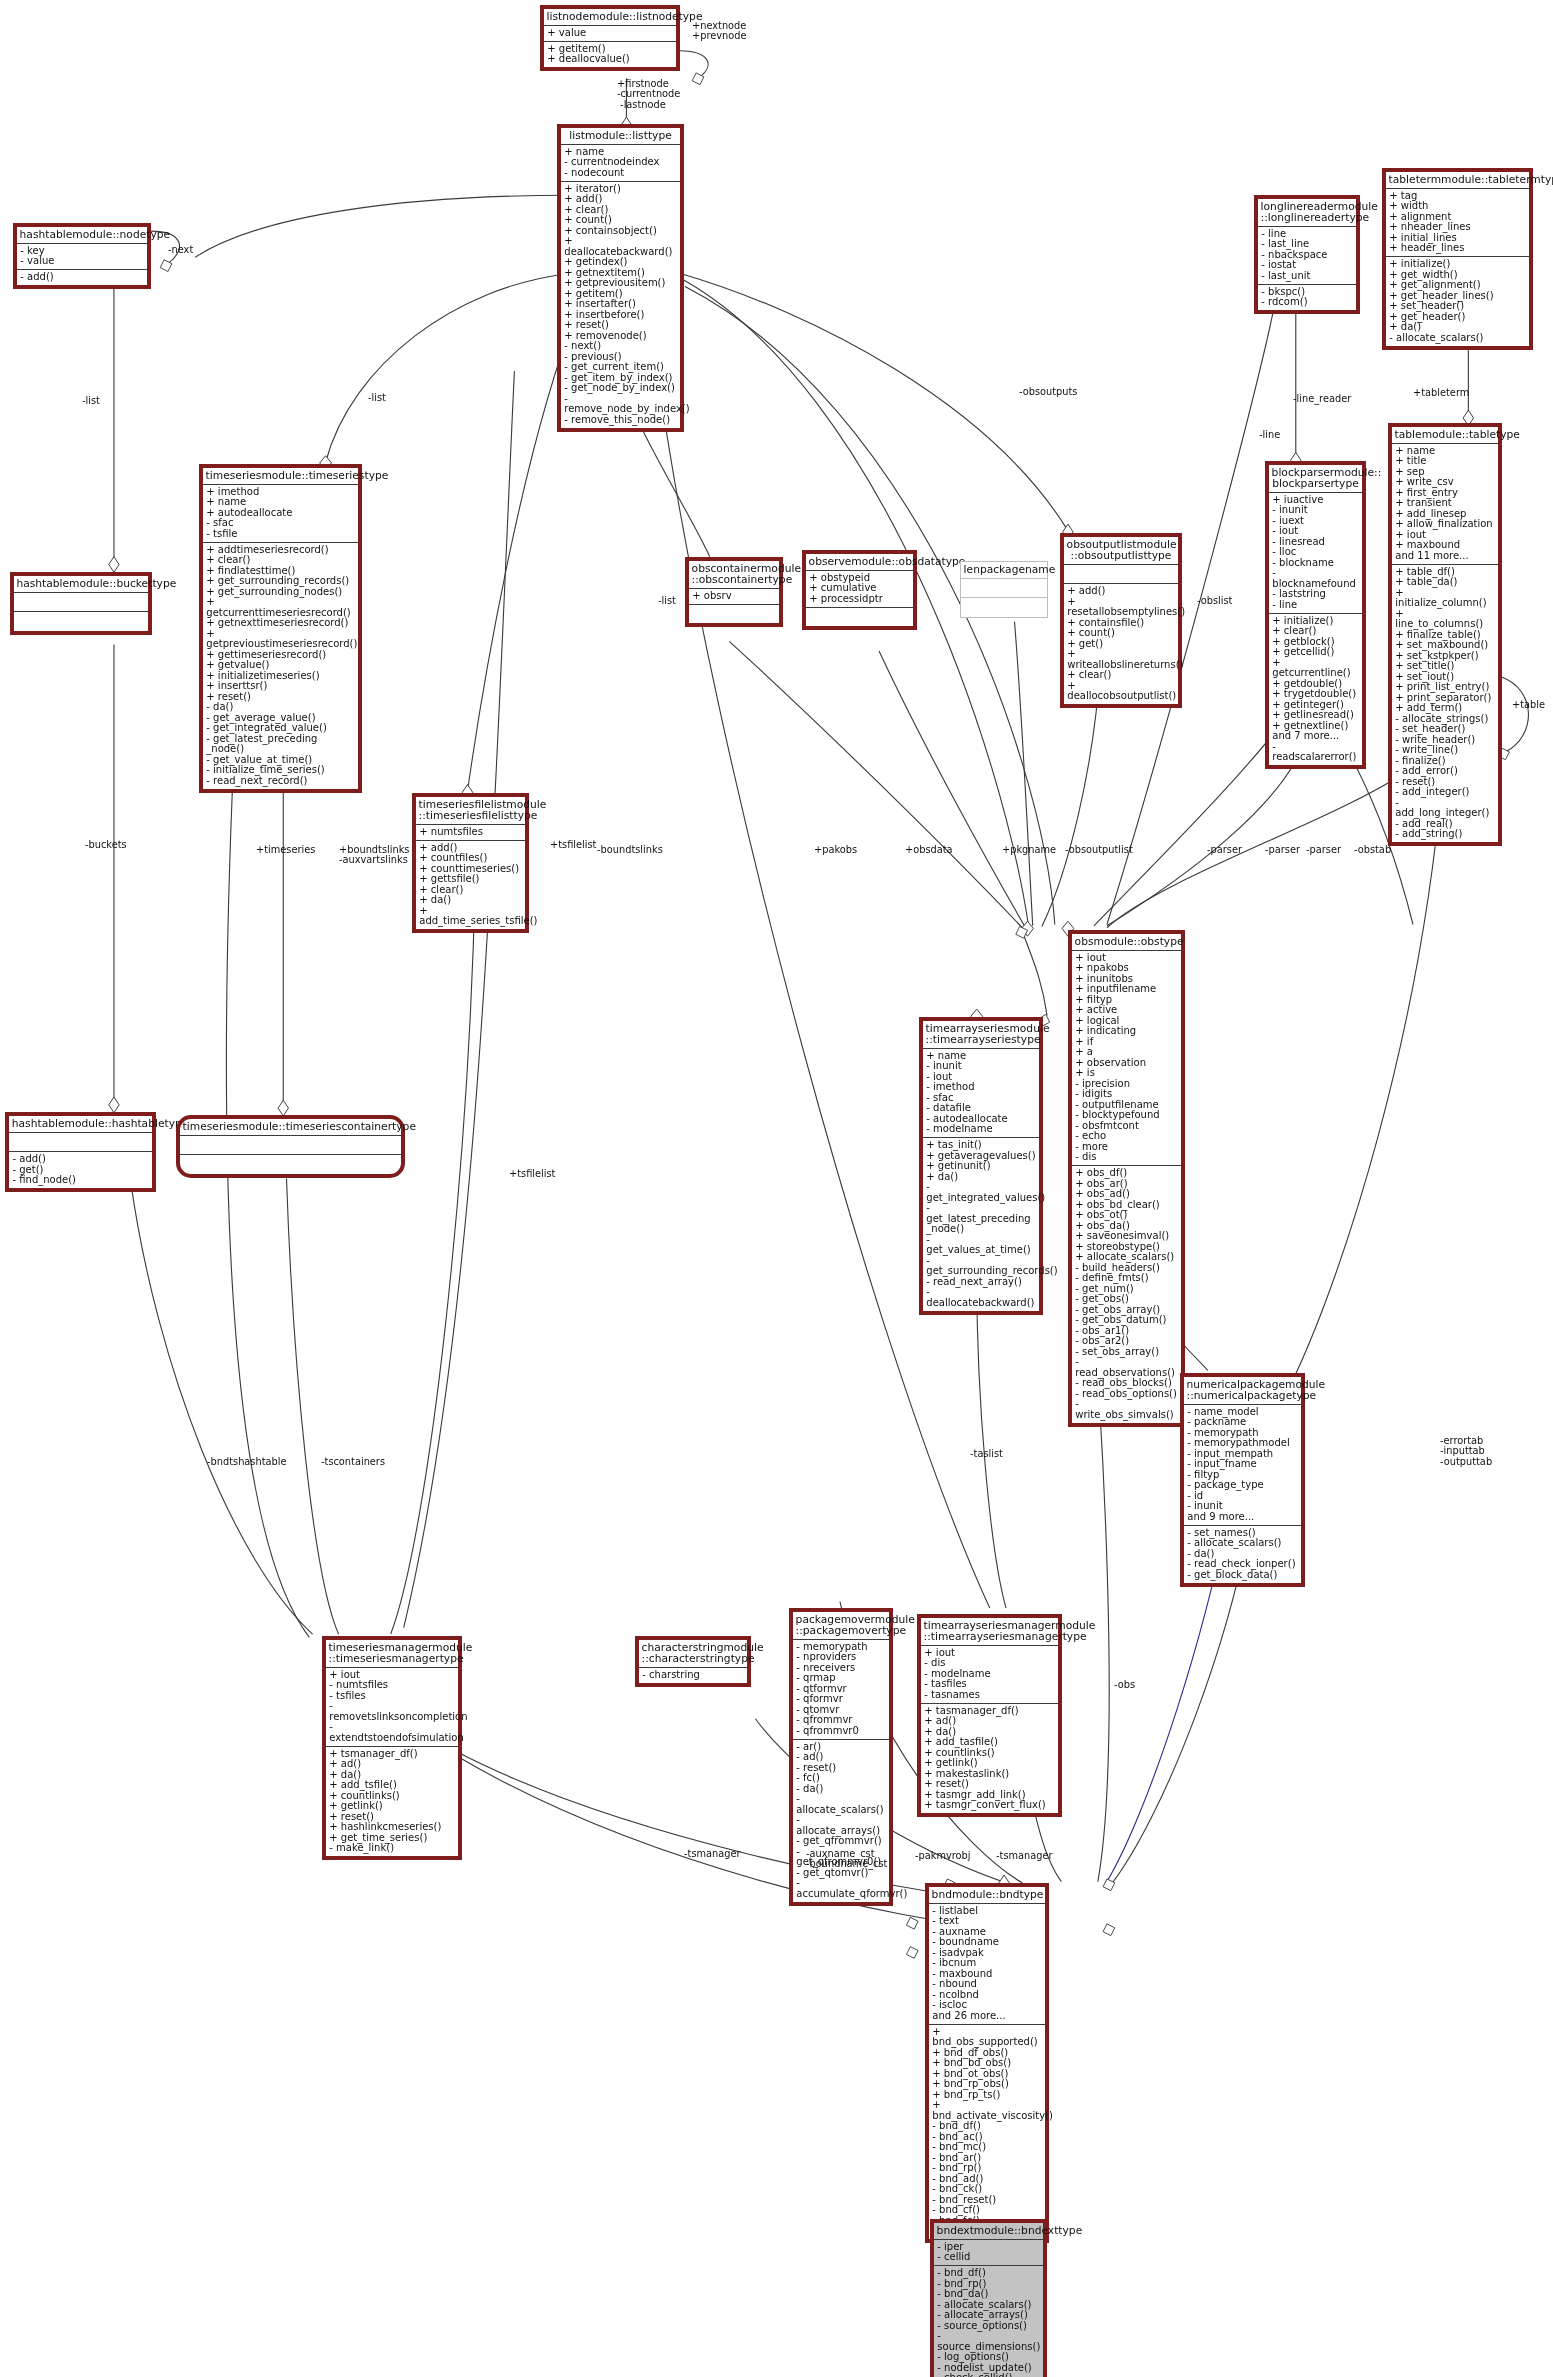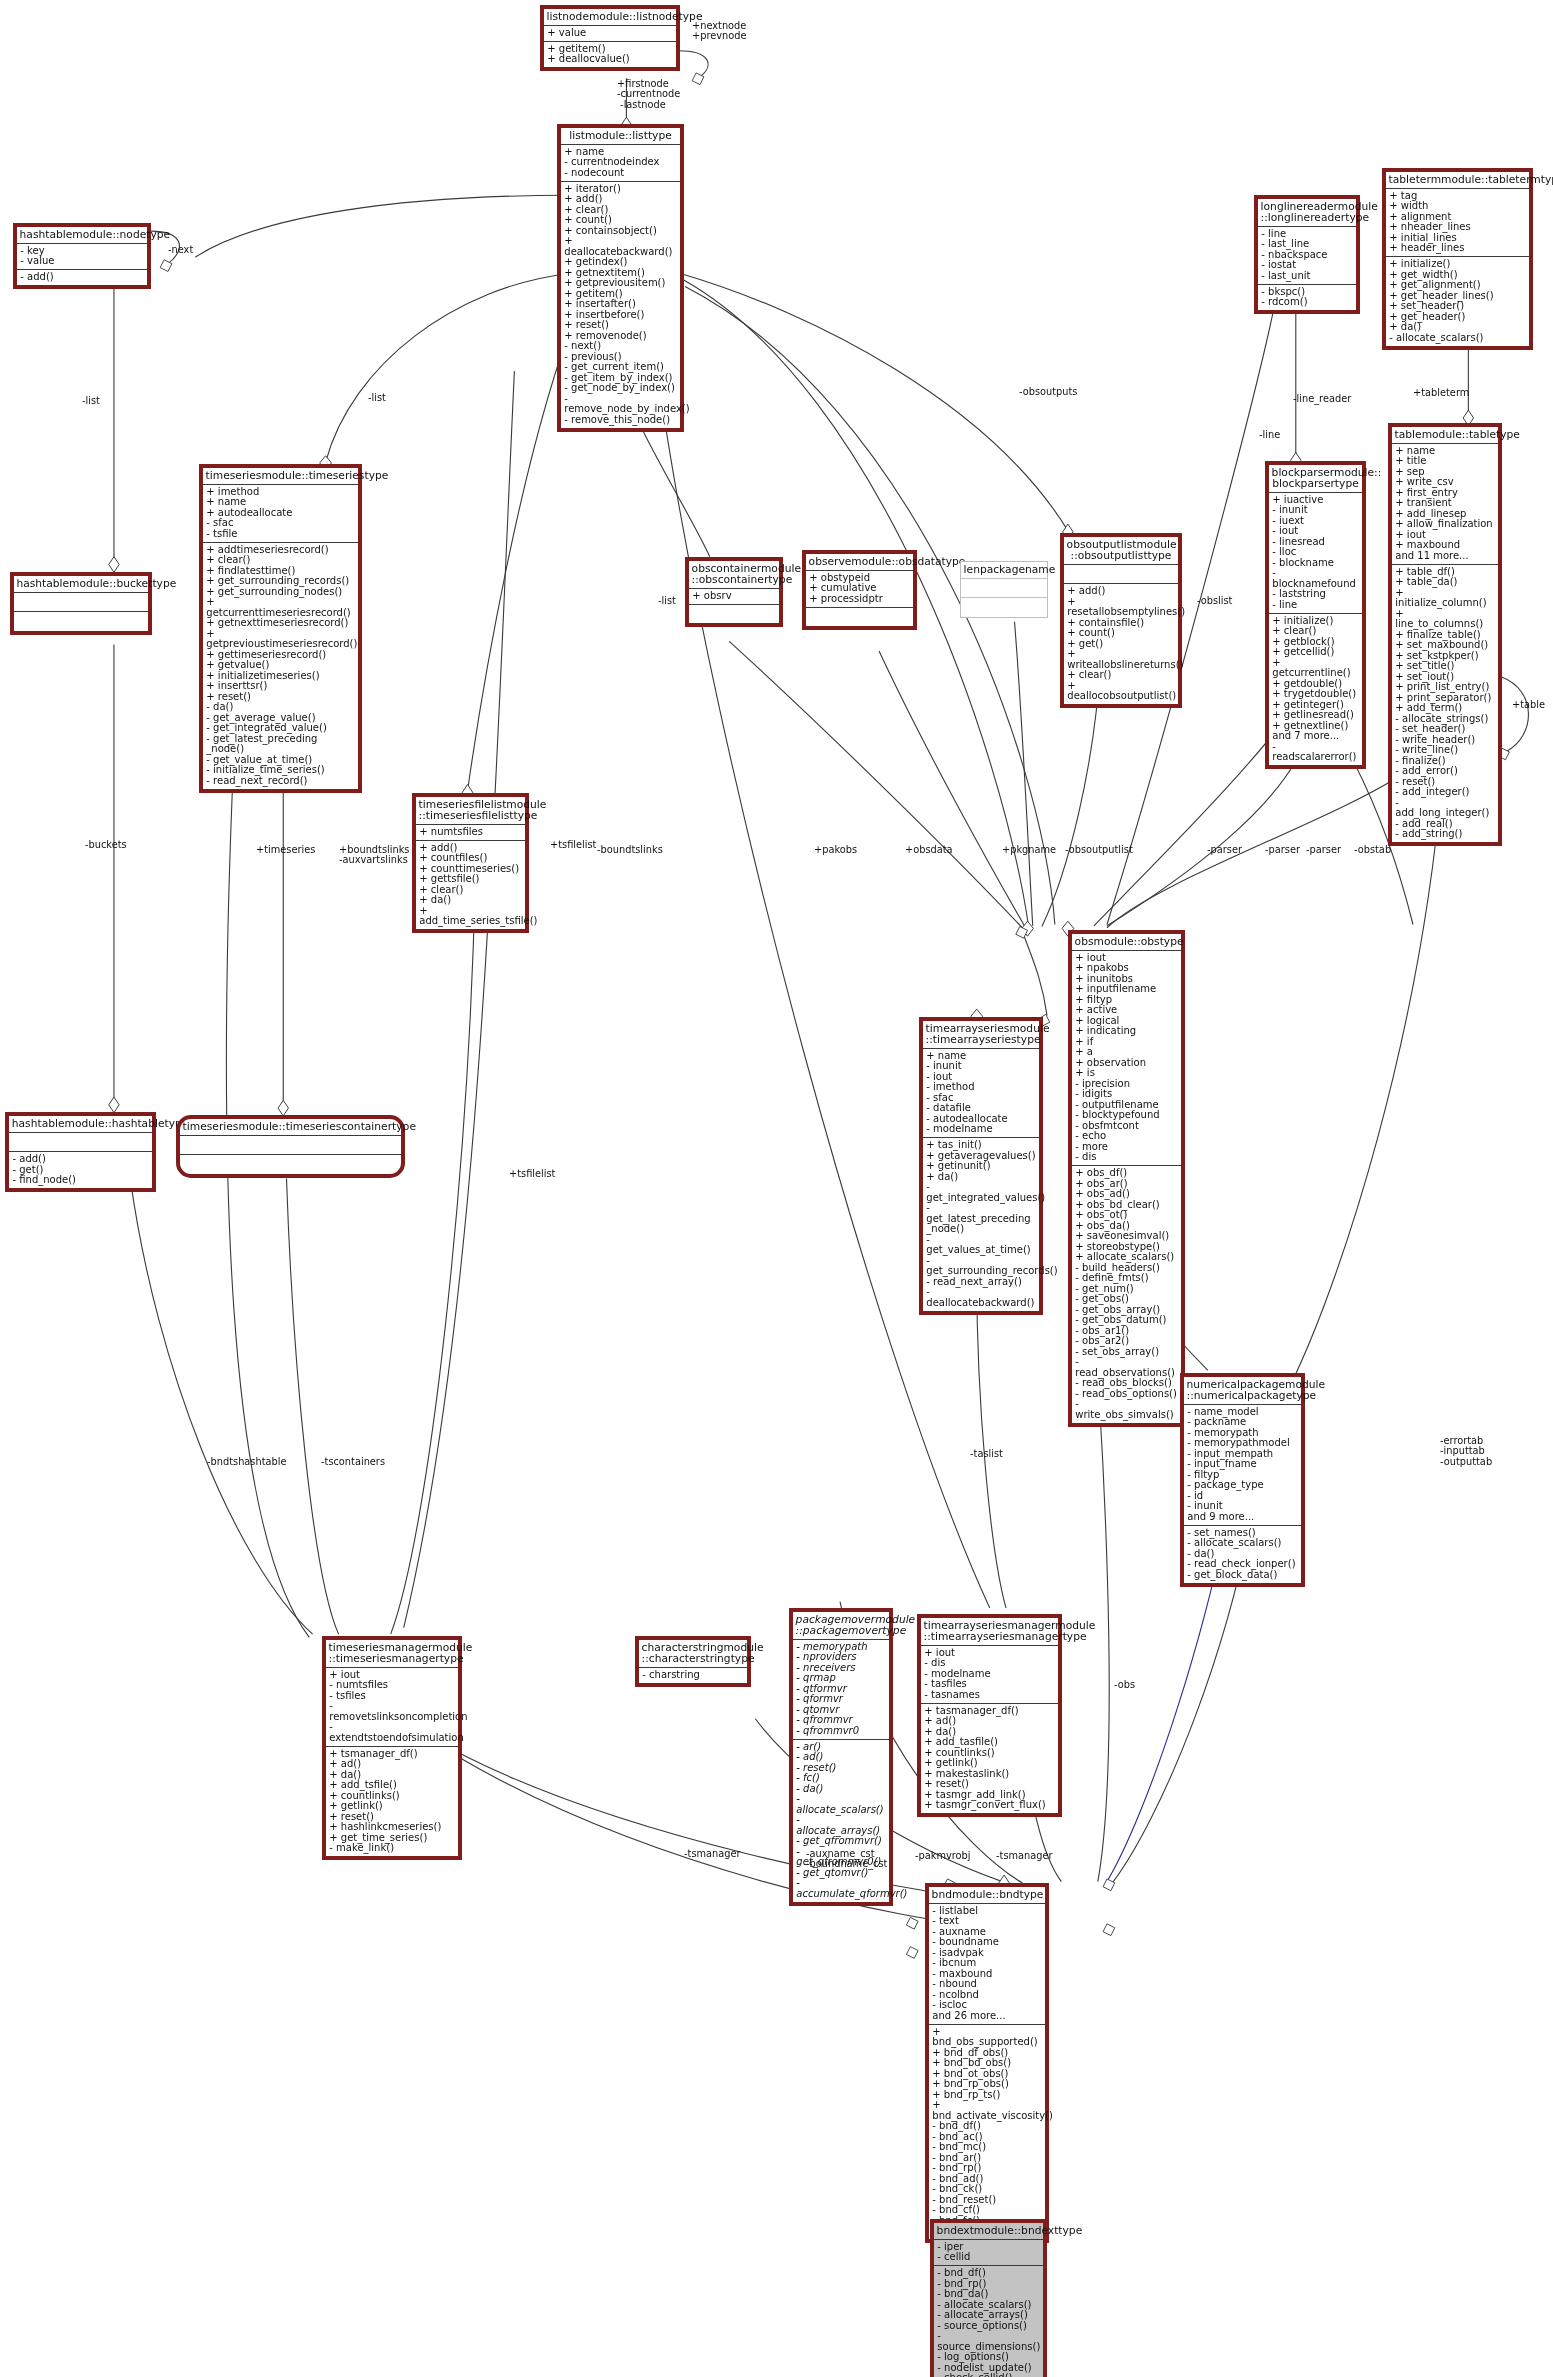--- a/index.html
+++ b/index.html
@@ -485,21 +485,21 @@
 + get_time_series()
 - make_link()</div>
   </div>
 
   <div class="node" style="left:635px;top:1636px;width:116px;">
     <div class="title">characterstringmodule
 ::characterstringtype</div>
     <div class="cmp">- charstring</div>
   </div>
 
-  <div class="node" style="left:789px;top:1608px;width:104px;font-style:italic;">
+  <div class="node" style="left:789px;top:1608px;width:104px;">
     <div class="title">packagemovermodule
 ::packagemovertype</div>
     <div class="cmp">- memorypath
 - nproviders
 - nreceivers
 - qrmap
 - qtformvr
 - qformvr
 - qtomvr
 - qfrommvr

